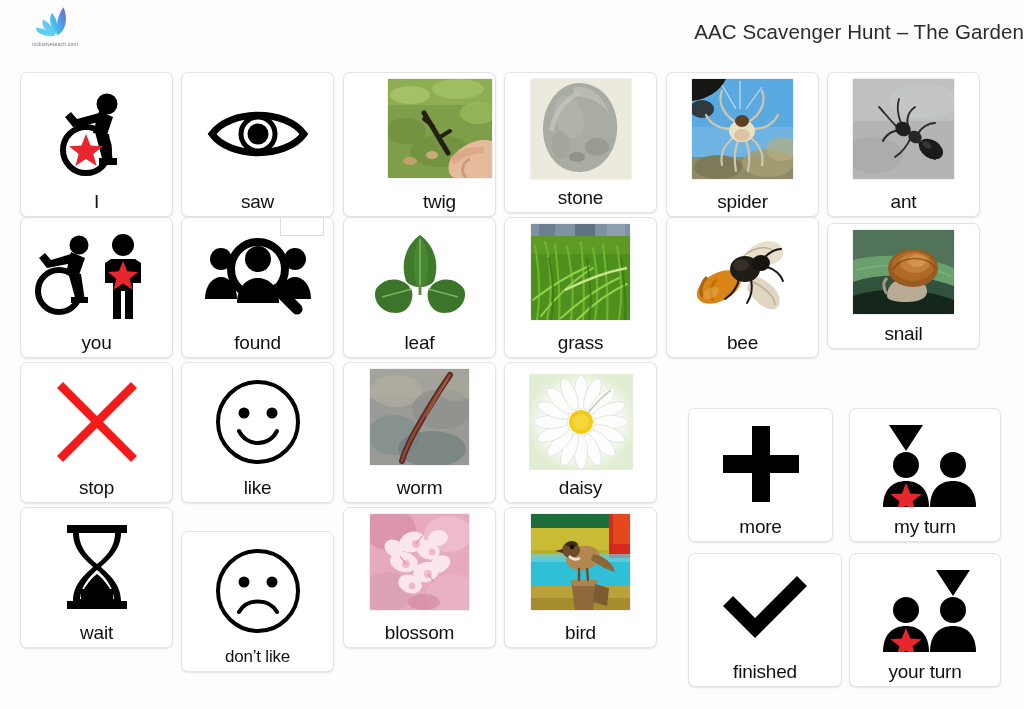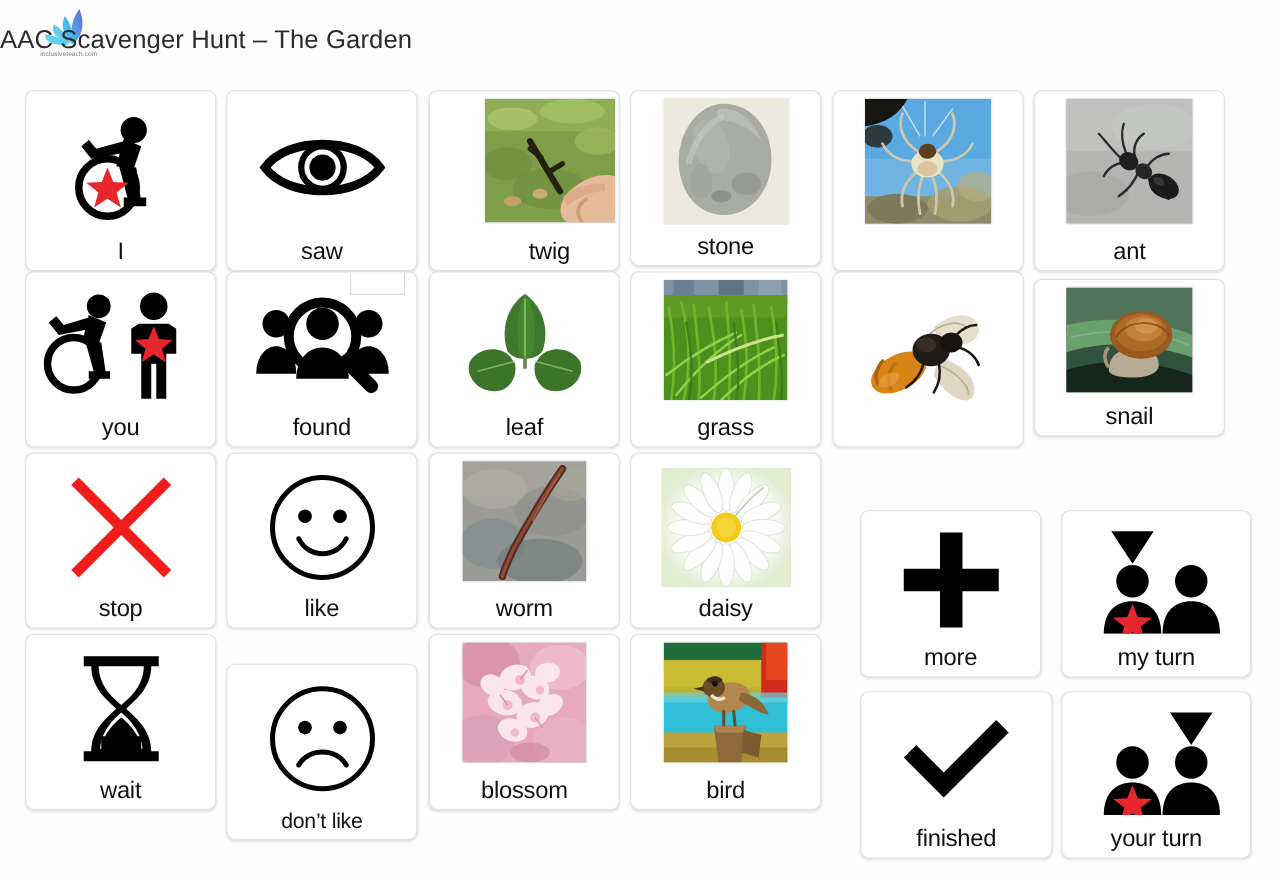--- a/index.html
+++ b/index.html
@@ -28,21 +28,21 @@
   }
   #logo .mark { width: 46px; height: 34px; display:block; }
   #logo .wordmark {
     font-size: 5.2px; letter-spacing: .1px;
     color: #6f7a86; margin-top: 1px;
     font-family: "Liberation Sans", sans-serif;
     white-space: nowrap;
   }
   #page-title {
     position: absolute; left: 0; top: 20px; width: 1024px;
-    text-align: left;
+    text-align: right;
     font-size: 20.5px; color: #2b2b2b;
     font-family: "Liberation Sans", sans-serif;
     font-weight: 400;
     letter-spacing: .1px;
   }
 
   
   .card {
     position: absolute;
     background: #ffffff;
@@ -236,20 +236,21 @@
             <path d="M46 62 C42 72 42 82 44 92"></path>
             <path d="M54 62 C58 72 58 82 56 92"></path>
           </g>
 
           <ellipse cx="50" cy="52" rx="13" ry="11" fill="#e9e3c6"></ellipse>
           <ellipse cx="50" cy="42" rx="7" ry="6" fill="#5d3f22"></ellipse>
           <ellipse cx="50" cy="56" rx="8" ry="6" fill="#d9b99a" opacity=".8"></ellipse>
         </svg>
       </div>
     </div>
+    <div class="label">spider</div>
   </div>
 
   <div class="card" style="left:827px; top:72px; width:153px; height:145px;">
     <div class="art photo">
       <div class="photoframe" style="width:101px;height:100px;">
         <svg width="101" height="100" viewBox="0 0 101 100">
           <rect width="101" height="100" fill="#b4b5b3"></rect>
           <rect width="101" height="42" fill="#c0c1bf"></rect>
           <ellipse cx="70" cy="22" rx="34" ry="18" fill="#c6c7c5" opacity=".7"></ellipse>
           <ellipse cx="20" cy="76" rx="30" ry="18" fill="#a8a9a7" opacity=".7"></ellipse>
@@ -396,20 +397,21 @@
         <ellipse cx="72" cy="32" rx="9" ry="8" fill="#17140f"></ellipse>
 
         <g stroke="#1b1813" stroke-width="2" fill="none" stroke-linecap="round">
           <path d="M76 26 C82 20 88 18 92 18"></path>
           <path d="M78 36 C86 38 92 44 94 50"></path>
           <path d="M62 48 C64 58 62 66 58 72"></path>
           <path d="M50 48 C48 58 42 64 36 68"></path>
         </g>
       </svg>
     </div>
+    <div class="label">bee</div>
   </div>
 
   <div class="card" style="left:827px; top:223px; width:153px; height:126px;gap:12px;">
     <div class="art photo">
       <div class="photoframe" style="width:101px;height:84px;">
         <svg width="101" height="84" viewBox="0 0 101 84">
           <rect width="101" height="84" fill="#3f5a45"></rect>
           <path d="M0 0 L101 0 L101 40 C70 30 34 28 0 36 Z" fill="#50735a"></path>
           <path d="M0 30 C34 22 72 26 101 38 L101 58 C68 46 32 44 0 54 Z" fill="#69a06e"></path>
           <path d="M0 52 C30 42 66 44 101 56 L101 84 L0 84 Z" fill="#31523c"></path>

